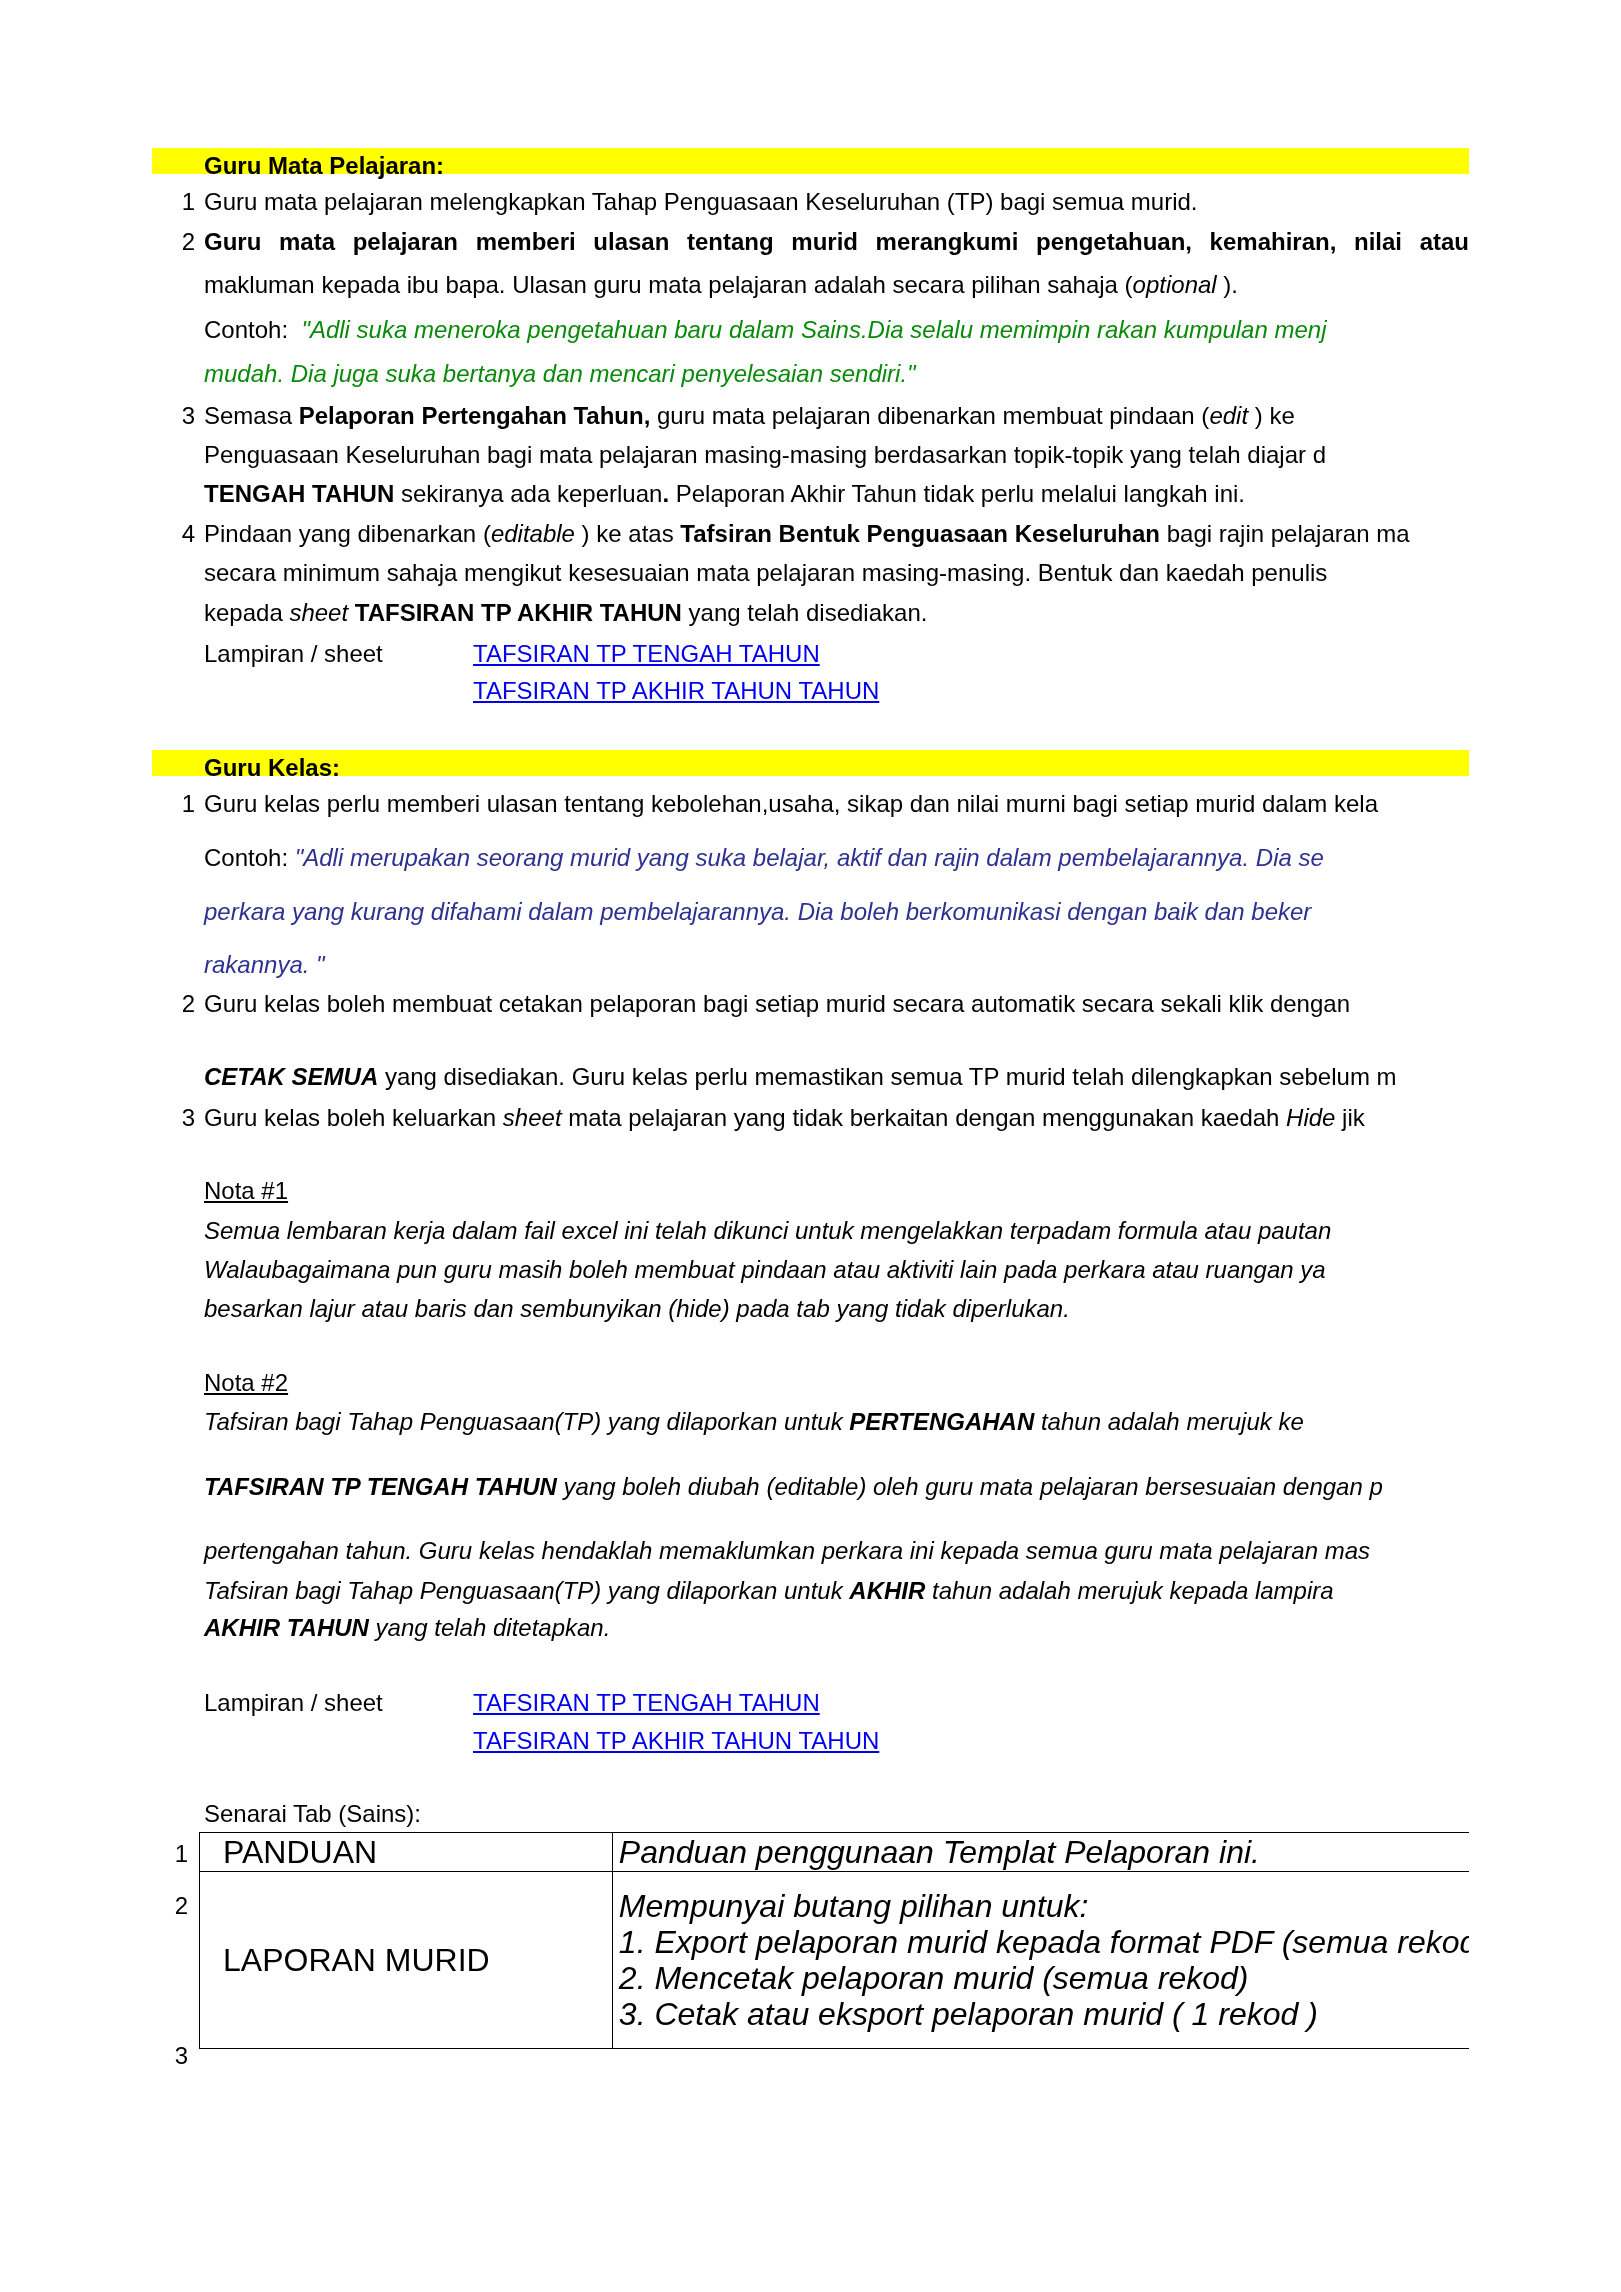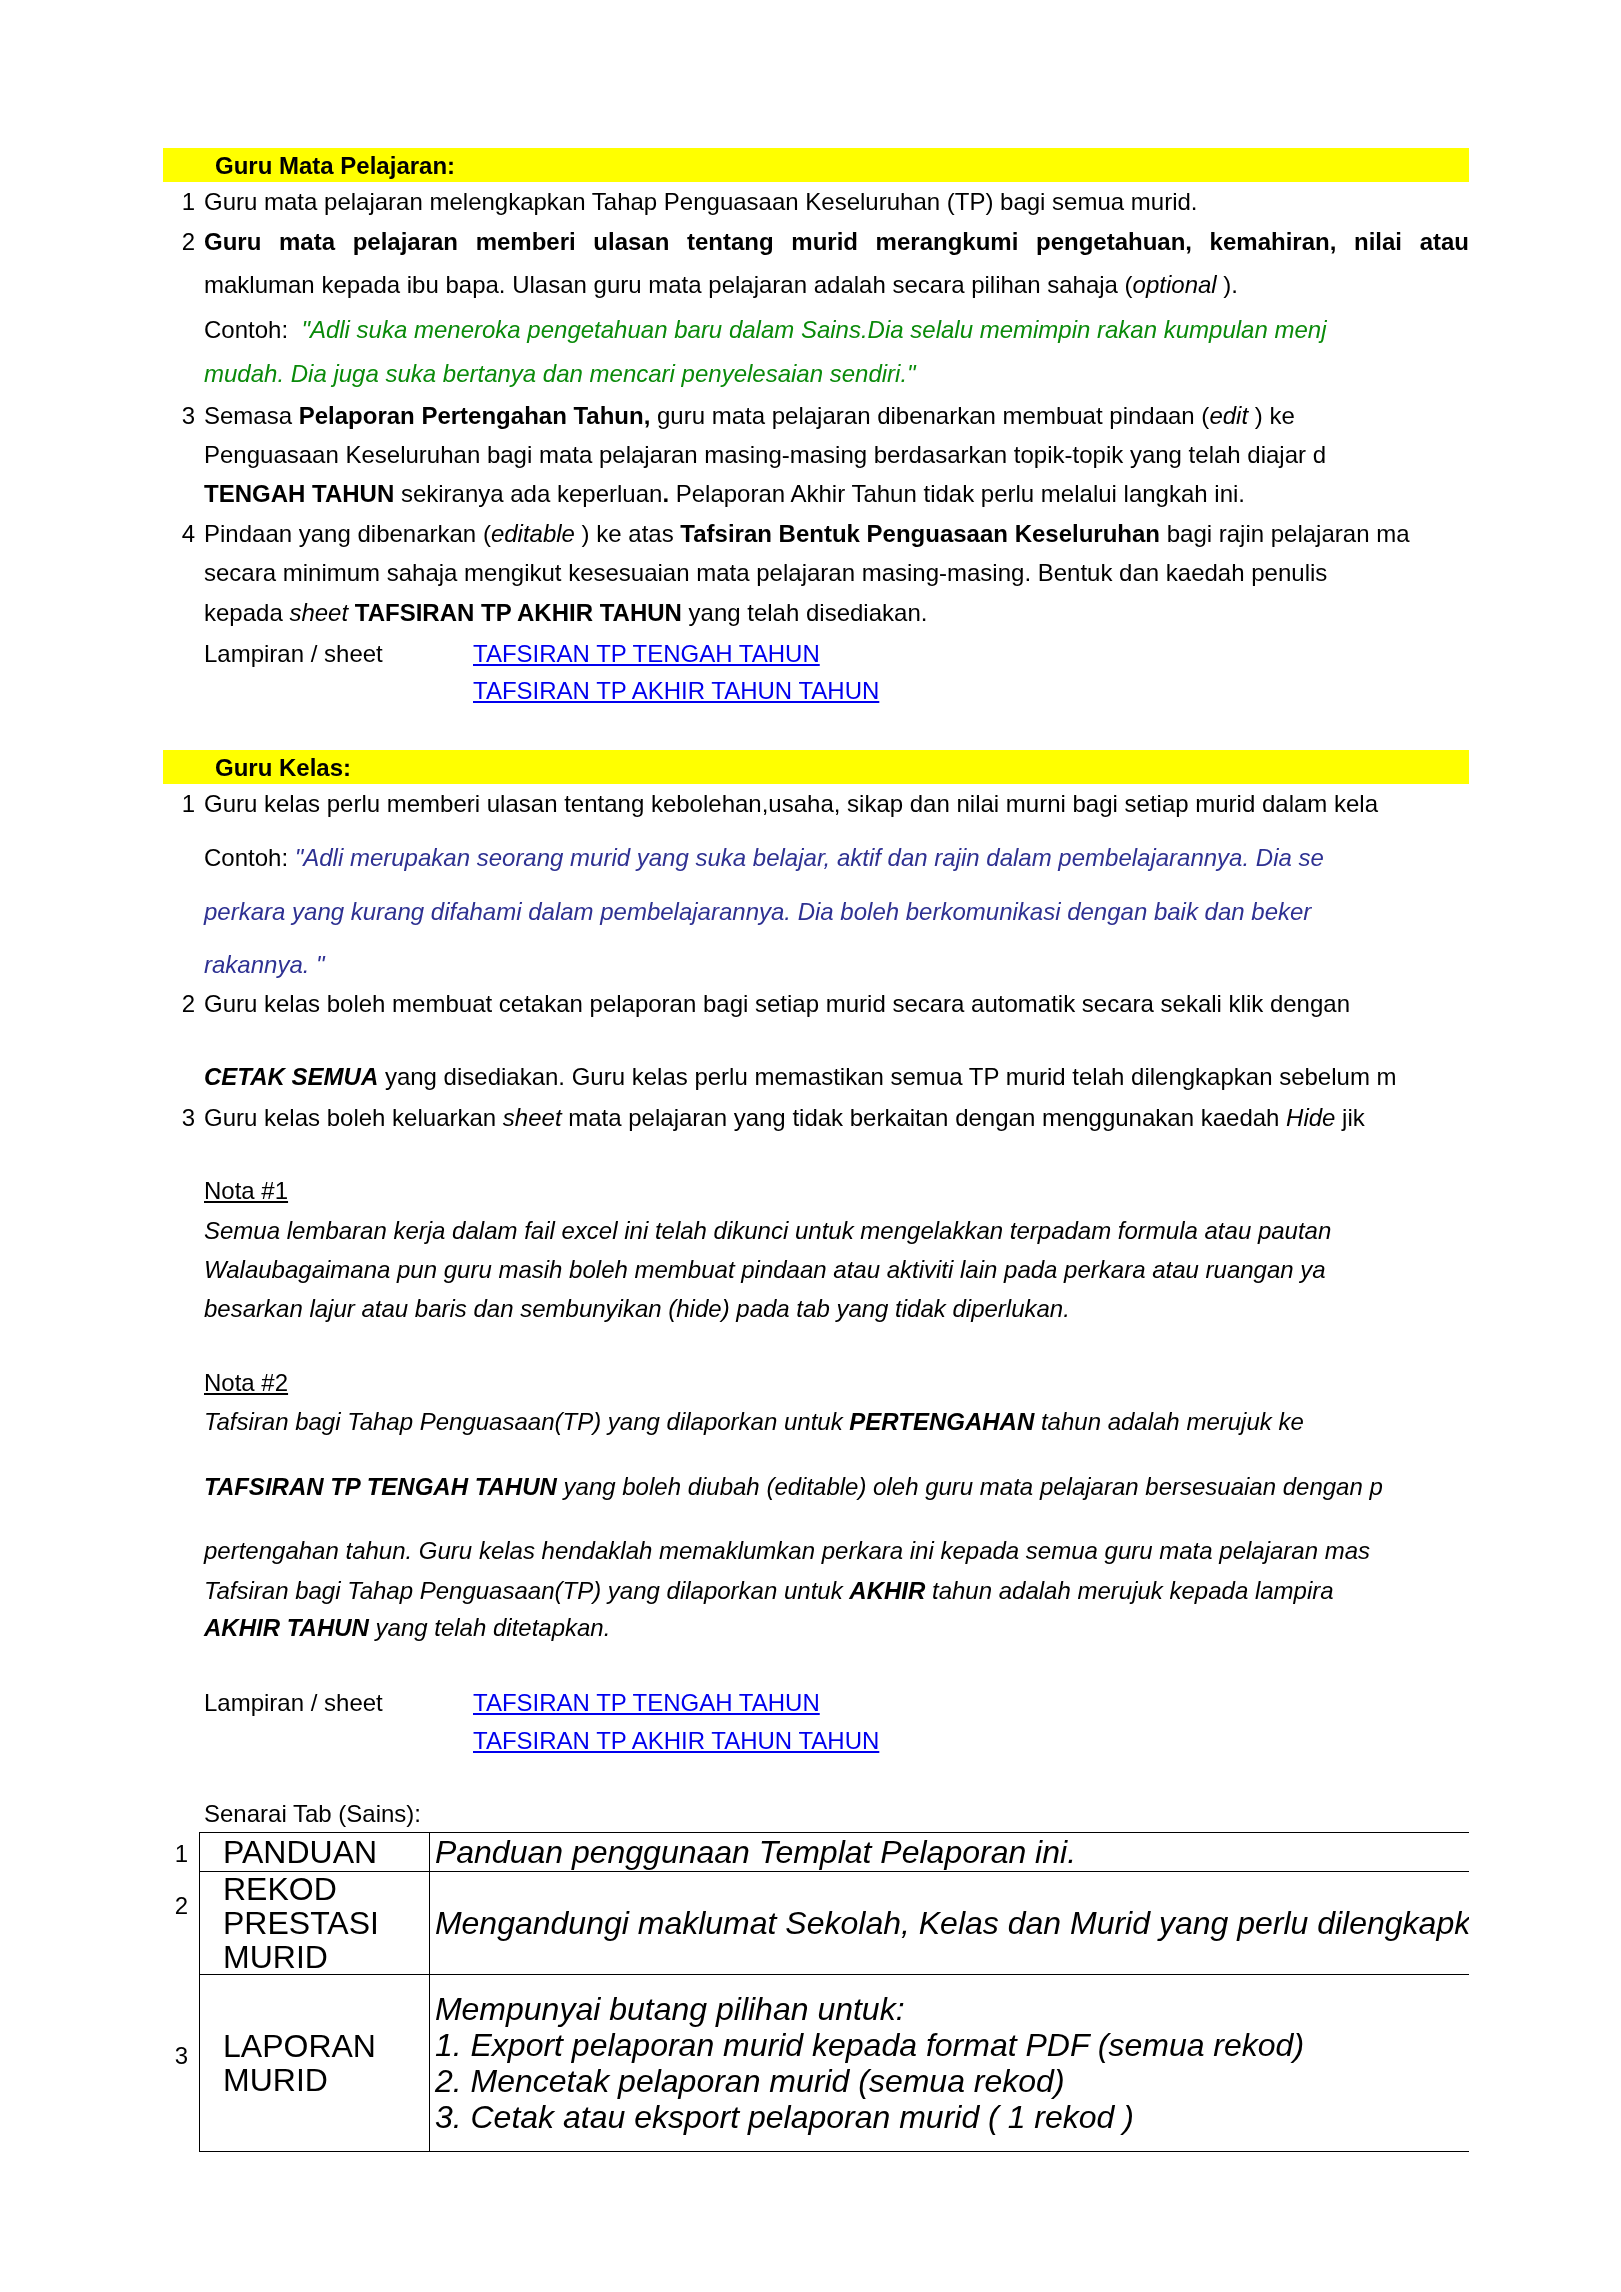--- a/index.html
+++ b/index.html
@@ -6,21 +6,21 @@
   body { width:1621px; height:2293px; position:relative; overflow:hidden;
          font-family:"Liberation Sans", sans-serif; color:#000; font-size:24px; }
   .page { position:absolute; left:0; top:0; width:1621px; height:2293px; }
   .clip { position:absolute; left:152px; top:148px; width:1317px; height:2060px; overflow:hidden; }
 
   .row { position:absolute; left:0; white-space:nowrap; line-height:29px; }
   .num { position:absolute; left:0; width:43px; text-align:right; }
   .txt { position:absolute; left:52px; }
   .justify { width:1265px; text-align:justify; text-align-last:justify; white-space:normal; display:block;font-weight:bold; }
 
-  .band { position:absolute; left:11px; width:1317px; height:34px; background:#ffff00; }
+  .band { position:absolute; left:0; width:1317px; height:26px; background:#ffff00; }
   .band-label { position:absolute; left:52px; top:3.6px; font-weight:bold; line-height:27px; }
 
   .b { font-weight:bold; }
   .i { font-style:italic; }
   .green { color:#0a8a0a; font-style:italic; }
   .navy { color:#2e3192; font-style:italic; }
   .link { color:#0000ee; text-decoration:underline; cursor:pointer; }
   .u { text-decoration:underline; }
 
   .lamp-label { position:absolute; left:52px;text-align:center; }
@@ -168,24 +168,20 @@
   <div class="tnum" style="top:1689px;line-height:34px">1</div>
   <div class="tnum" style="top:1741px;line-height:34px">2</div>
   <div class="tnum" style="top:1891px;line-height:34px">3</div>
 
   <table class="tabs" style="top:1684px">
     <tbody>
           <tr style="height:39px">
       <td class="c1">PANDUAN</td>
       <td class="c2">Panduan penggunaan Templat Pelaporan ini.</td>
     </tr>
-    <tr style="height:66px">
-      <td class="c1">REKOD PRESTASI MURID</td>
-      <td class="c2">Mengandungi maklumat Sekolah, Kelas dan Murid yang perlu dilengkapka</td>
-    </tr>
     <tr style="height:177px">
       <td class="c1">LAPORAN MURID</td>
       <td class="c2" style="line-height:36px">
         <div>Mempunyai butang pilihan untuk:</div>
         <div>1. Export pelaporan murid kepada format PDF (semua rekod)</div>
         <div>2. Mencetak pelaporan murid (semua rekod)</div>
         <div>3. Cetak atau eksport pelaporan murid ( 1 rekod )</div>
       </td>
     </tr>
   </tbody>

